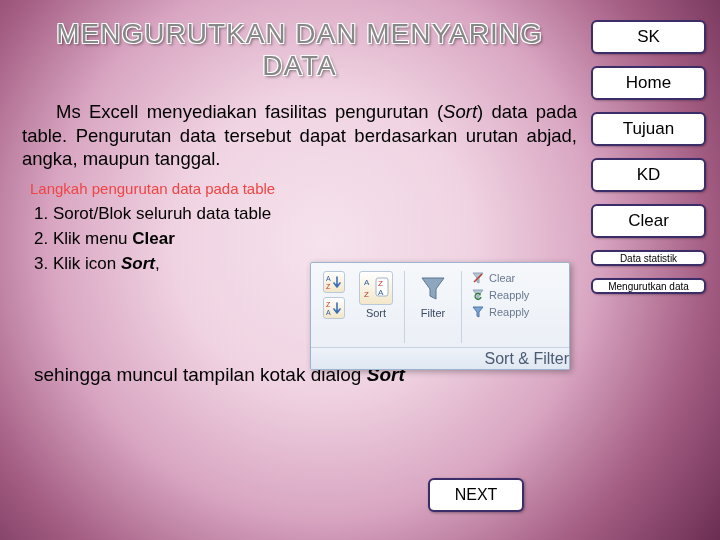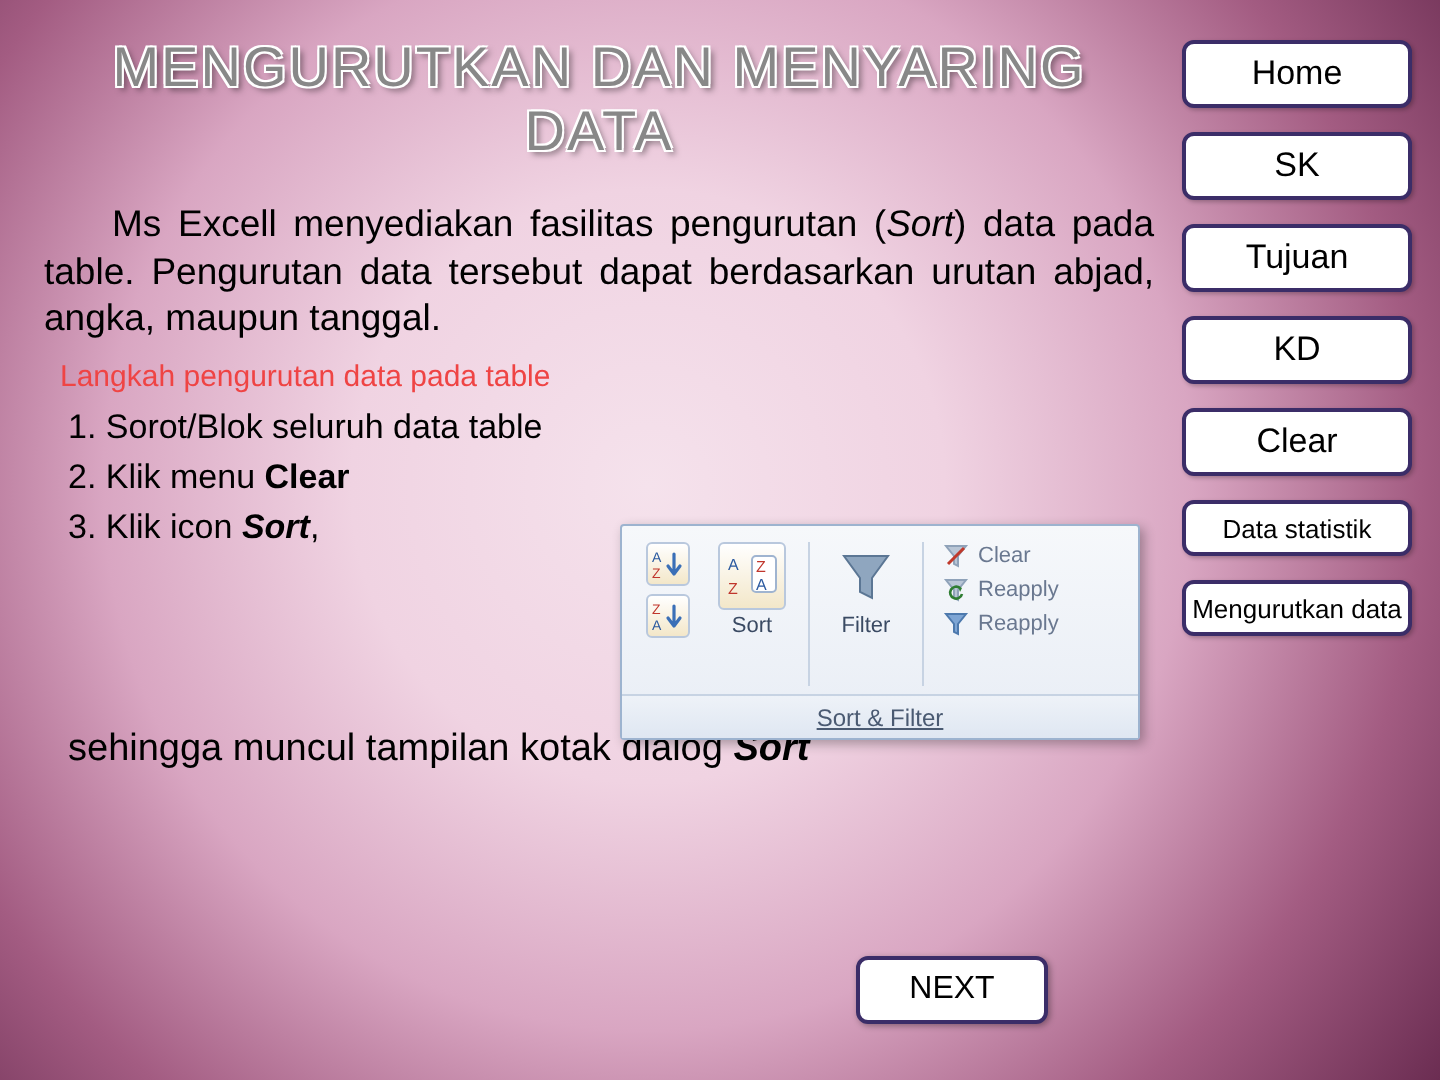--- a/index.html
+++ b/index.html
@@ -72,21 +72,21 @@
     border-radius: 6px;
     height: 34px;
     display: flex;
     align-items: center;
     justify-content: center;
     font-size: 17px;
     color: #000;
     cursor: pointer;
     box-shadow: 1px 1px 2px rgba(0,0,0,0.25);
   }
-  .nav-btn.small { font-size: 13px; height: 28px; }
+  .nav-btn.small { font-size: 10px; height: 16px; }
   
   .ribbon {
     position: absolute;
     left: 310px;
     top: 262px;
     width: 260px;
     height: 108px;
     background: linear-gradient(#f6f8fb, #e8edf5);
     border: 1px solid #9db3cf;
     border-radius: 2px;
@@ -97,24 +97,23 @@
     display: flex;
     align-items: stretch;
     padding: 6px 6px 2px 8px;
     gap: 6px;
   }
   .ribbon-footer {
     height: 22px;
     border-top: 1px solid #c7d3e3;
     background: linear-gradient(#eef2f8,#dfe7f2);
     color: #4a5a72;
-    font-size: 12px;
-    text-align: center;
+    font-size: 16px;
+    text-align: right;
     line-height: 22px;
-    text-decoration: underline;
   }
   .rb-group {
     display: flex;
     flex-direction: column;
     align-items: center;
     justify-content: flex-start;
     padding: 2px 4px;
   }
   .rb-sep { width:1px; background:#c7d3e3; margin: 2px 1px; }
   .az-col { gap: 4px; }
@@ -186,22 +185,22 @@
       <span>3. Klik icon </span><b><i>Sort</i></b><span>,</span>
     </div>
   </div>
 
   <div class="cont">
     <span>sehingga muncul tampilan kotak dialog </span><b><i>Sort</i></b>
   </div>
 </div>
 
 <div class="nav">
+  <div class="nav-btn">SK</div>
   <div class="nav-btn">Home</div>
-  <div class="nav-btn">SK</div>
   <div class="nav-btn">Tujuan</div>
   <div class="nav-btn">KD</div>
   <div class="nav-btn">Clear</div>
   <div class="nav-btn small">Data statistik</div>
   <div class="nav-btn small">Mengurutkan data</div>
 </div>
 
 <div class="ribbon">
   <div class="ribbon-body">
     <div class="rb-group az-col">

